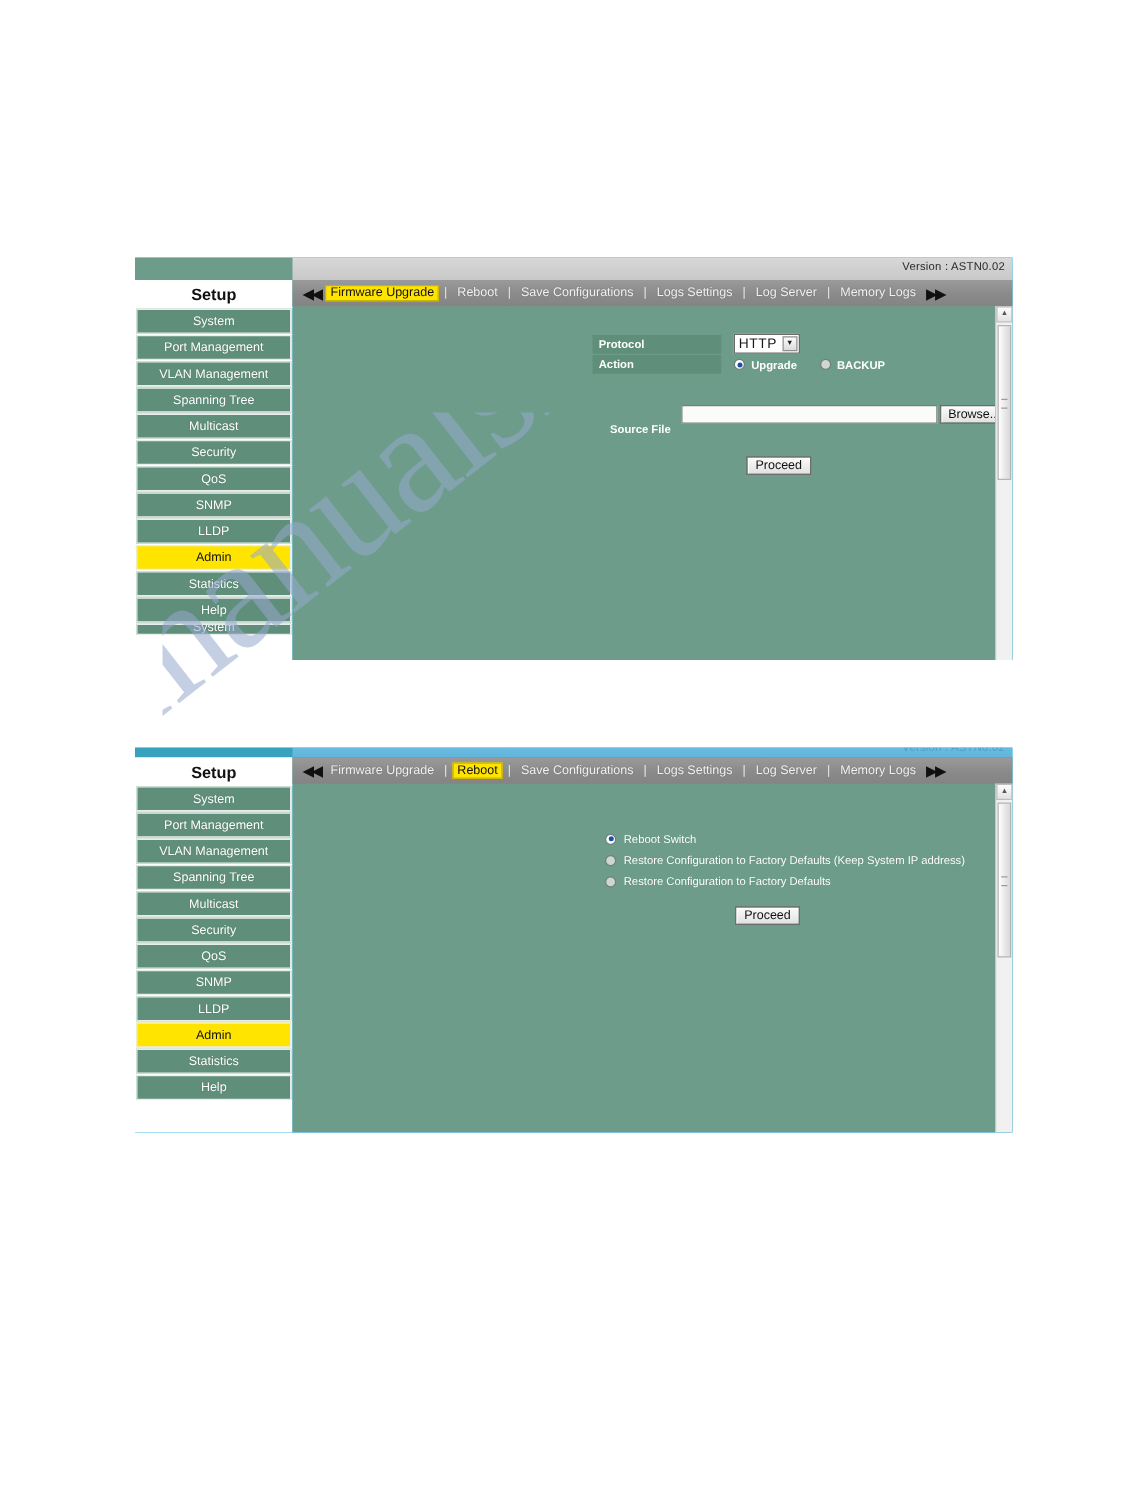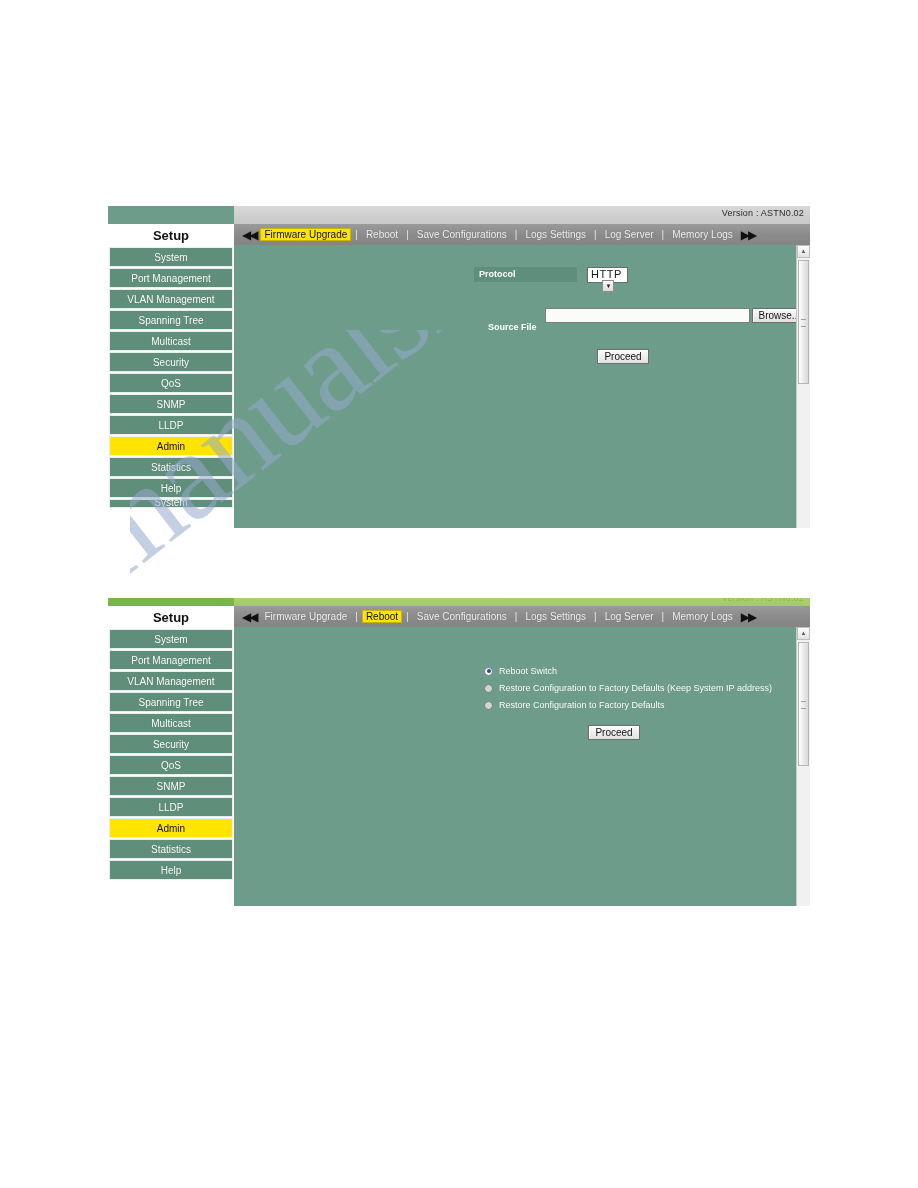--- a/index.html
+++ b/index.html
@@ -36,21 +36,21 @@
     color: rgba(150, 168, 206, 0.55);
     letter-spacing: -2px;
     transform: rotate(-38deg);
     transform-origin: left center;
     white-space: nowrap;
   }
 
   
   .panel {
     position: absolute;
-    background: #84cc16;
+    background: #0ea5e9;
     overflow: hidden;
     z-index: 2;
   }
   #panel-firmware {
     left: 108px;
     top: 206px;
     width: 702px;
     height: 322px;
   }
   #panel-reboot {
@@ -237,21 +237,21 @@
     border-bottom: 1px solid #9d9d9d;
   }
 
   
   .form-area {
     position: relative;
     padding-top: 22px;
   }
   .field-row {
     display: flex;
-    align-items: flex-start;
+    align-items: center;
     margin-left: 240px;
     margin-bottom: 1px;
   }
   .field-label {
     width: 103px;
     height: 15px;
     line-height: 15px;
     background: #5f8f7b;
     color: #ffffff;
     font-size: 9px;
@@ -266,21 +266,20 @@
     align-items: center;
   }
   .mini-select {
     display: inline-flex;
     align-items: center;
     background: #ffffff;
     border: 1px solid #6a6a6a;
     height: 16px;
     padding: 0 1px 0 3px;
     box-sizing: border-box;
-    flex-direction: column;
   }
   .mini-select .sel-text {
     font-size: 11px;
     color: #1a1a1a;
     font-family: "Liberation Sans", sans-serif;
     padding-right: 4px;
     letter-spacing: 0.5px;
   }
   .sel-arrow {
     width: 12px;
@@ -445,20 +444,32 @@
       <div class="field-row">
         <div class="field-label">Protocol</div>
         <div class="field-value">
           <span class="mini-select">
             <span class="sel-text">HTTP</span>
             <span class="sel-arrow">▼</span>
           </span>
         </div>
       </div>
 
+      <div class="field-row">
+        <div class="field-label">Action</div>
+        <div class="field-value">
+          <div class="radio-group">
+            <span class="radio checked"></span>
+            <span class="radio-label">Upgrade</span>
+            <span class="radio-gap"></span>
+            <span class="radio"></span>
+            <span class="radio-label">BACKUP</span>
+          </div>
+        </div>
+      </div>
 
       <div class="file-row">
         <span class="file-label">Source File</span>
         <input class="text-input" type="text" value="" style="">
         <button class="btn btn-browse">Browse...</button>
       </div>
 
       <div class="proceed-wrap">
         <button class="btn">Proceed</button>
       </div>

